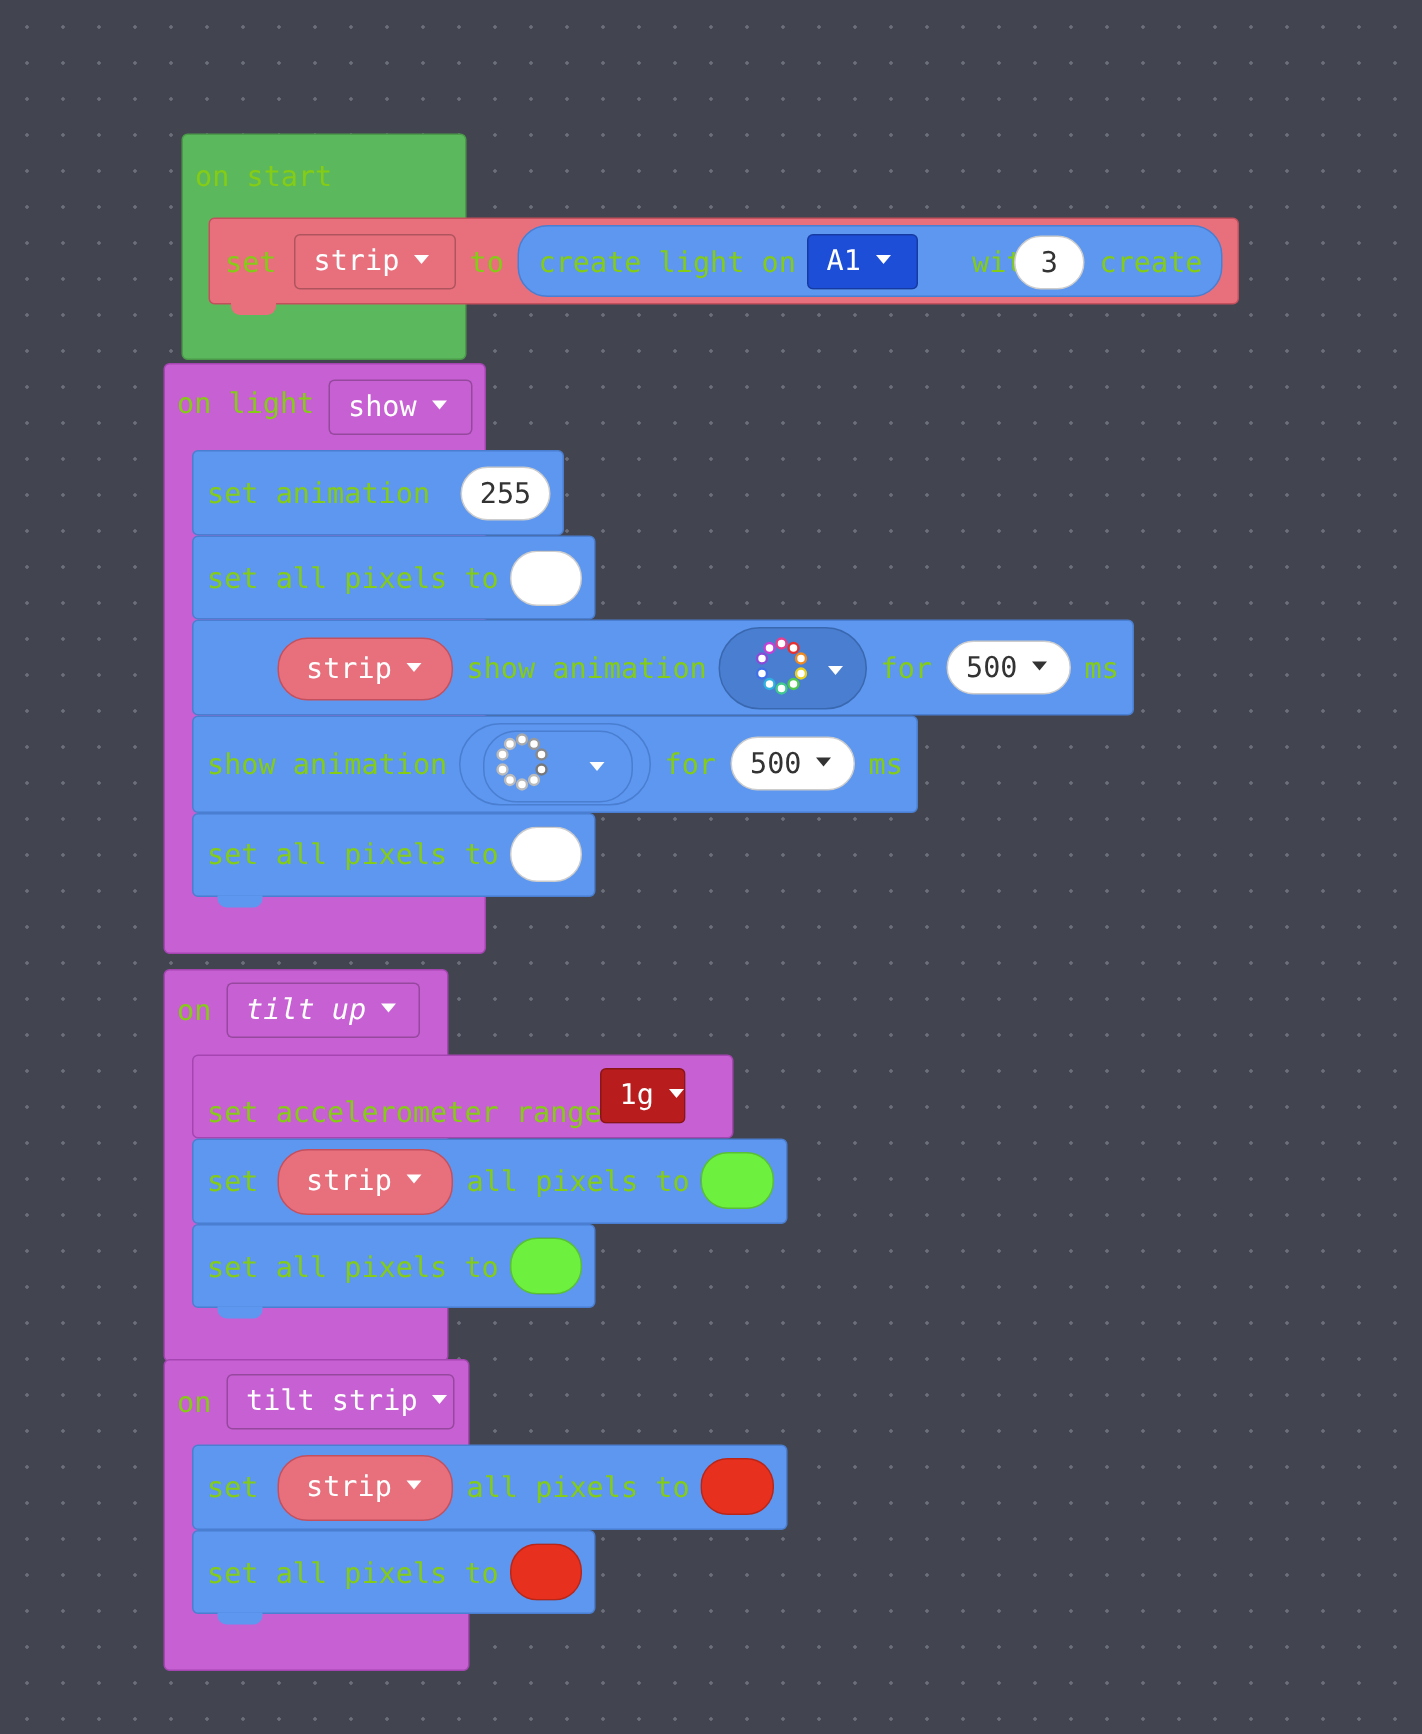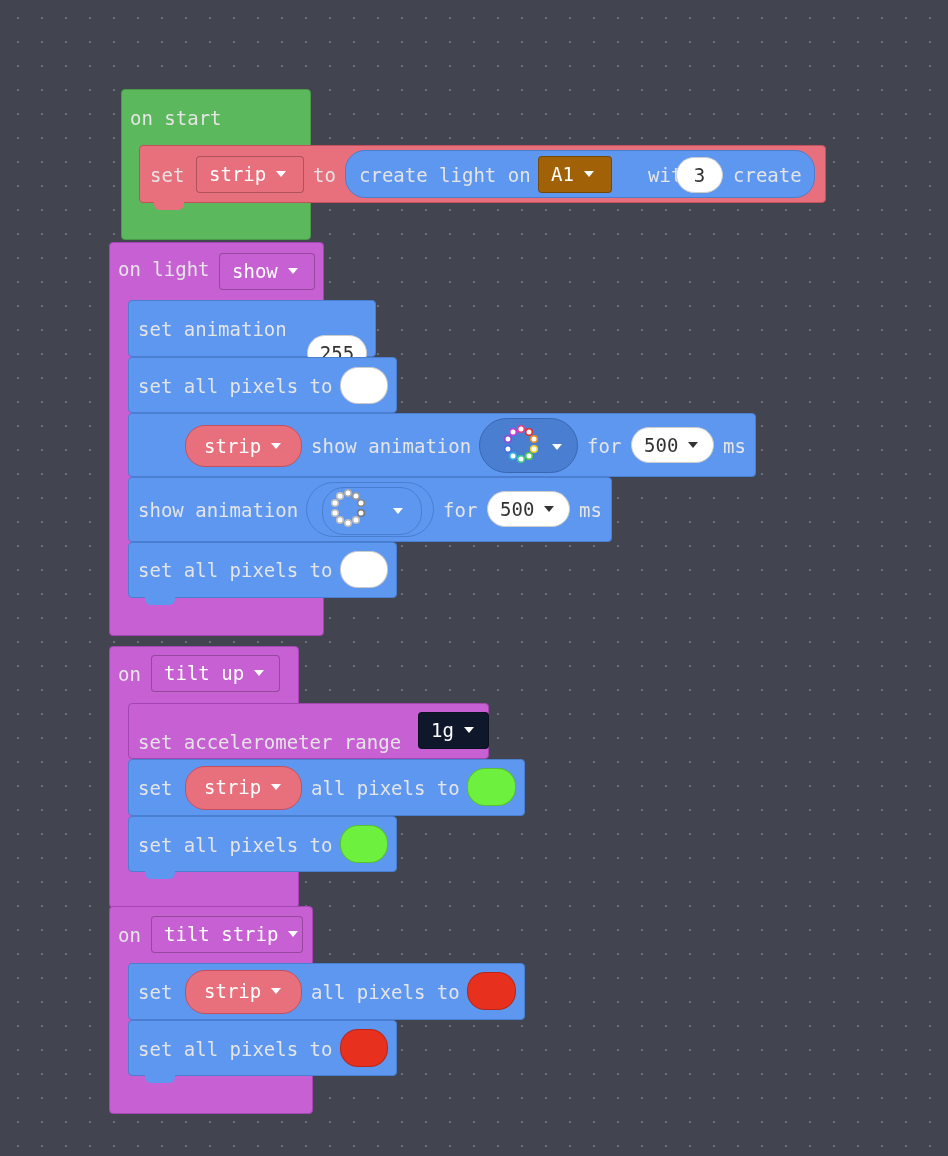--- a/index.html
+++ b/index.html
@@ -11,21 +11,21 @@
     background-position: 6px 6px;
     font-family: "DejaVu Sans Mono", "Liberation Mono", monospace;
     font-size:19px; color:#fff;
   }
   .abs { position:absolute; }
   .blk { position:absolute; box-sizing:border-box; border-radius:4px; }
   .green { background:#5cb85c; border:1px solid #4a9a4a; }
   .red { background:#e8707d; border:1px solid #c4505e; }
   .purple { background:#c760d3; border:1px solid #a545b2; }
   .blue { background:#5d97f0; border:1px solid #4a7ed0; }
-  .txt { position:absolute; white-space:nowrap; color:#e5e5e5; line-height:24px; }
+  .txt { position:absolute; white-space:nowrap; color:#84cc16; line-height:24px; }
   .dd { position:absolute; box-sizing:border-box; border-radius:4px; border:1px solid rgba(0,0,0,0.25); color:#fff; line-height:34px; padding-left:12px; white-space:nowrap; }
   .dd .caret { display:inline-block; width:0; height:0; border-left:5px solid transparent; border-right:5px solid transparent; border-top:6px solid #fff; margin-left:10px; vertical-align:middle; position:relative; top:-2px; }
   .pill { position:absolute; box-sizing:border-box; border-radius:20px; }
   .pill.white { background:#fff; color:#333; border:1px solid #ccc; text-align:center; line-height:34px; }
   .pill.strip { background:#e8707d; border:1px solid #c4505e; color:#fff; line-height:40px; padding-left:18px; }
   .pill.strip .caret, .pill.white .caret { display:inline-block; width:0; height:0; border-left:5px solid transparent; border-right:5px solid transparent; border-top:6px solid currentColor; margin-left:10px; vertical-align:middle; position:relative; top:-2px; }
   .swatch { position:absolute; box-sizing:border-box; border-radius:18px; border:1px solid rgba(0,0,0,0.2); }
   .notch { position:absolute; width:30px; height:8px; border-radius:0 0 6px 6px; }
 </style>
 </head>
@@ -37,36 +37,36 @@
 <div class="blk red" style="left:139px;top:145px;width:687px;height:58px;"></div>
 <div class="notch" style="left:154px;top:202px;background:#e8707d;"></div>
 <span class="txt" style="left:150px;top:163px;">set</span>
 <div class="dd" style="left:196px;top:156px;width:108px;height:37px;background:#e8707d;">
   <span>strip</span><span class="caret"></span>
 </div>
 <span class="txt" style="left:313px;top:163px;">to</span>
 
 <div class="pill" style="left:345px;top:150px;width:470px;height:48px;background:#5d97f0;border:1px solid #4a7ed0;"></div>
 <span class="txt" style="left:359px;top:163px;">create light on</span>
-<div class="dd" style="left:538px;top:156px;width:74px;height:37px;background:#a16207;">
+<div class="dd" style="left:538px;top:156px;width:74px;height:37px;background:#1d4ed8;">
   <span>A1</span><span class="caret"></span>
 </div>
 <span class="txt" style="left:648px;top:163px;">with</span>
 <div class="pill white" style="left:676px;top:157px;width:47px;height:36px;">3</div>
 <span class="txt" style="left:733px;top:163px;">create</span>
 
 <div class="blk purple" style="left:109px;top:242px;width:215px;height:394px;"></div>
 <span class="txt" style="left:118px;top:257px;">on light</span>
 <div class="dd" style="left:219px;top:253px;width:96px;height:37px;background:#c760d3;">
   <span>show</span><span class="caret"></span>
 </div>
 
 <div class="blk blue" style="left:128px;top:300px;width:248px;height:57px;"></div>
 <span class="txt" style="left:138px;top:317px;">set animation</span>
-<div class="pill white" style="left:307px;top:311px;width:60px;height:36px;margin-top:24px;">255</div>
+<div class="pill white" style="left:307px;top:311px;width:60px;height:36px;">255</div>
 
 <div class="blk blue" style="left:128px;top:357px;width:269px;height:56px;"></div>
 <span class="txt" style="left:138px;top:374px;">set all pixels to</span>
 <div class="swatch" style="left:340px;top:367px;width:48px;height:37px;background:#ffffff;"></div>
 
 <div class="blk blue" style="left:128px;top:413px;width:628px;height:64px;"></div>
 <div class="pill strip" style="left:185px;top:425px;width:117px;height:42px;">
   <span>strip</span><span class="caret"></span>
 </div>
 <span class="txt" style="left:311px;top:434px;">show animation</span>
@@ -115,27 +115,27 @@
 </div>
 <span class="txt" style="left:579px;top:498px;">ms</span>
 
 <div class="blk blue" style="left:128px;top:542px;width:269px;height:56px;"></div>
 <div class="notch" style="left:145px;top:597px;background:#5d97f0;"></div>
 <span class="txt" style="left:138px;top:558px;">set all pixels to</span>
 <div class="swatch" style="left:340px;top:551px;width:48px;height:37px;background:#ffffff;"></div>
 
 <div class="blk purple" style="left:109px;top:646px;width:190px;height:262px;"></div>
 <span class="txt" style="left:118px;top:662px;">on</span>
-<div class="dd" style="left:151px;top:655px;width:129px;height:37px;background:#c760d3;">
+<div class="dd" style="left:151px;top:655px;width:129px;height:37px;background:#c760d3;font-style:italic;">
   <span>tilt up</span><span class="caret"></span>
 </div>
 
 <div class="blk purple" style="left:128px;top:703px;width:361px;height:56px;"></div>
 <span class="txt" style="left:138px;top:730px;">set accelerometer range</span>
-<div class="dd" style="left:418px;top:712px;width:71px;height:37px;background:#0f172a;">
+<div class="dd" style="left:400px;top:712px;width:57px;height:37px;background:#b91c1c;">
   <span>1g</span><span class="caret"></span>
 </div>
 
 <div class="blk blue" style="left:128px;top:759px;width:397px;height:57px;"></div>
 <span class="txt" style="left:138px;top:776px;">set</span>
 <div class="pill strip" style="left:185px;top:766px;width:117px;height:44px;">
   <span>strip</span><span class="caret"></span>
 </div>
 <span class="txt" style="left:311px;top:776px;">all pixels to</span>
 <div class="swatch" style="left:467px;top:768px;width:49px;height:38px;background:#6ef03f;"></div>

